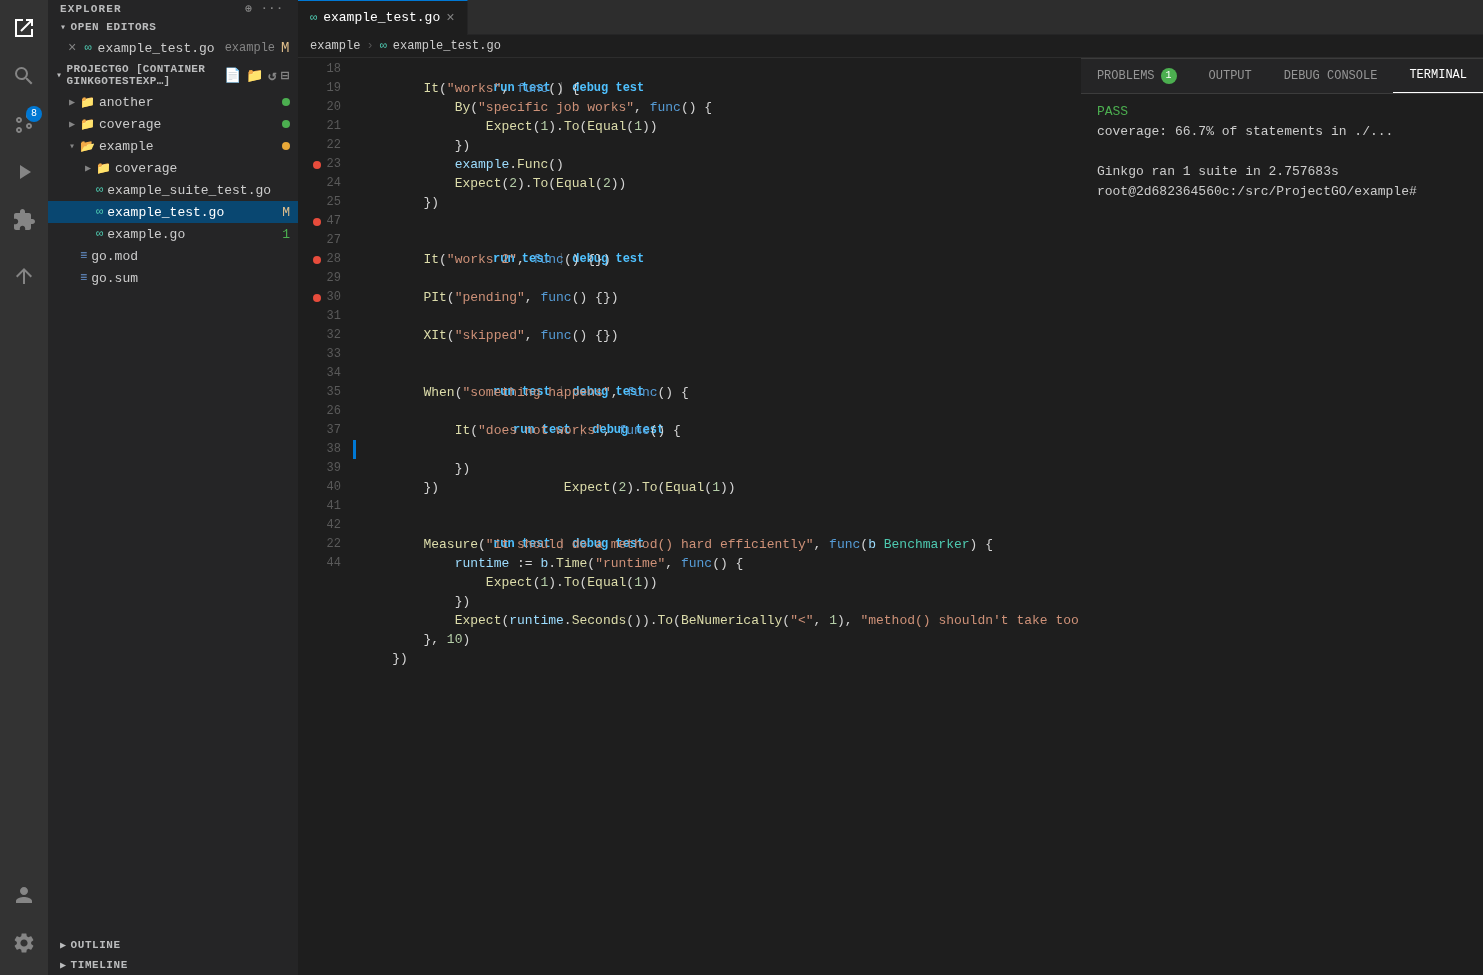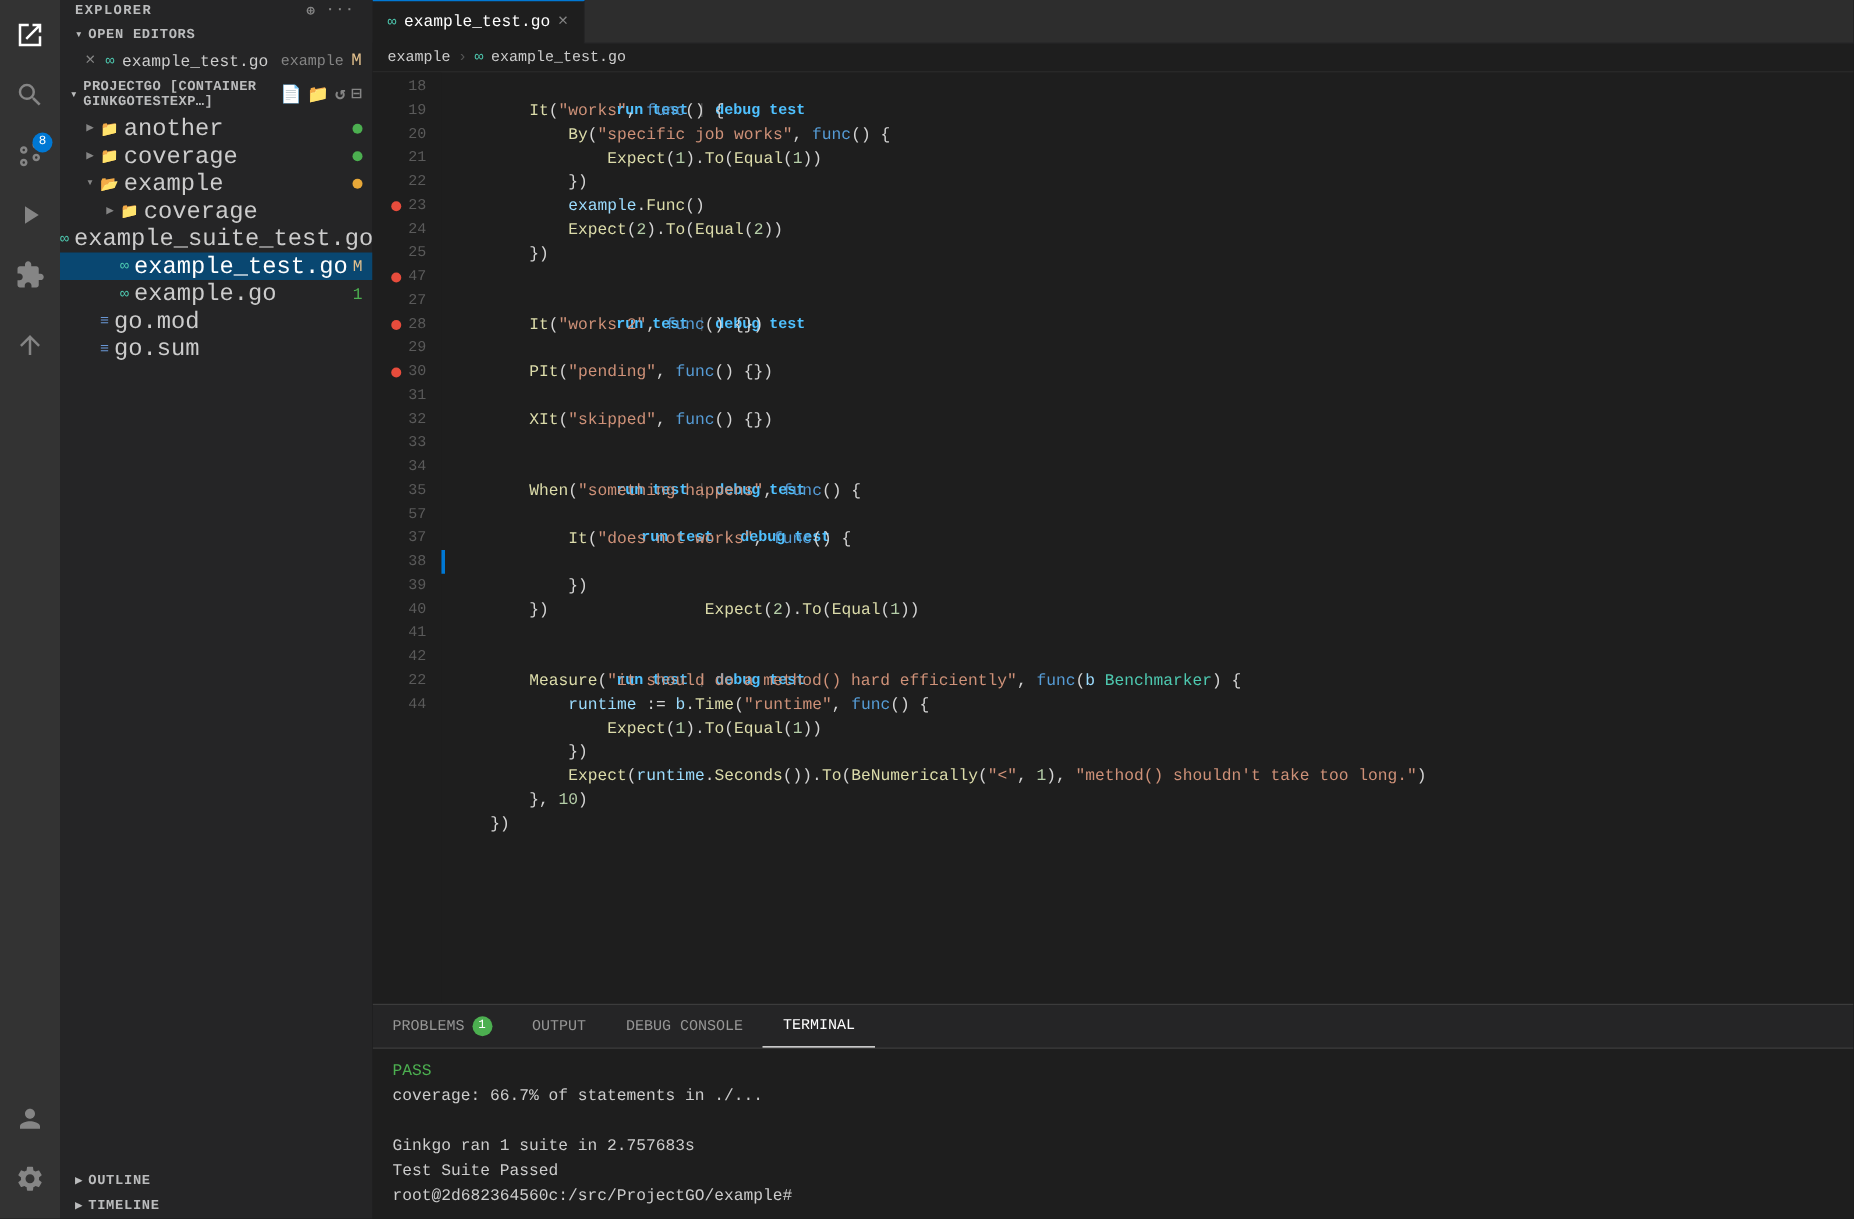--- a/index.html
+++ b/index.html
@@ -137,21 +137,21 @@
       padding: 2px 0;
       cursor: pointer;
       height: 22px;
       color: #cccccc;
       position: relative;
     }
     .tree-item.selected { background: #094771; color: #ffffff; }
     .tree-item .indent { display: inline-block; }
     .tree-item .chevron { width: 16px; text-align: center; font-size: 10px; color: #858585; }
     .tree-item .file-icon { font-size: 12px; margin-right: 4px; }
-    .tree-item .item-name { font-size: 19px; flex: 1; }
+    .tree-item .item-name { font-size: 13px; flex: 1; }
     .tree-item .item-badge-green { width: 8px; height: 8px; border-radius: 50%; background: #4caf50; margin-right: 8px; }
     .tree-item .item-badge-orange { width: 8px; height: 8px; border-radius: 50%; background: #e8a838; margin-right: 8px; }
     .tree-item .modified-m { color: #e2c08d; margin-left: auto; margin-right: 8px; font-size: 13px; }
     .tree-item .modified-num { color: #4caf50; margin-left: auto; margin-right: 8px; font-size: 13px; }
 
     .outline-section {
       display: flex;
       align-items: center;
       padding: 4px 12px;
       cursor: pointer;
@@ -515,21 +515,21 @@
     </div>
   </div>
 
   <div class="breadcrumb">
     <span class="crumb">example</span>
     <span class="sep">›</span>
     <span class="bc-icon">∞</span>
     <span class="crumb">example_test.go</span>
   </div>
 
-  <div style="flex:1; display:flex; flex-direction:column; overflow:hidden;">
+  <div style="flex:1; display:flex; flex-direction:row; overflow:hidden;">
 
     <div class="code-editor">
 
       <div class="gutter">
         <div class="gutter-line">
             <span>18</span>
           </div>
         <div class="gutter-line">
             <span>19</span>
           </div>
@@ -579,21 +579,21 @@
         <div class="gutter-line">
             <span>33</span>
           </div>
         <div class="gutter-line">
             <span>34</span>
           </div>
         <div class="gutter-line">
             <span>35</span>
           </div>
         <div class="gutter-line">
-            <span>57</span>
+            <span>26</span>
           </div>
         <div class="gutter-line">
             <span>37</span>
           </div>
         <div class="gutter-line">
             <span>38</span>
           </div>
         <div class="gutter-line">
             <span>39</span>
           </div>
@@ -682,18 +682,17 @@
         </div>
         <div class="panel-tab active">
           <span>TERMINAL</span>
         </div>
       </div>
       <div class="panel-content">
         <div class="terminal-line terminal-green">PASS</div>
         <div class="terminal-line">coverage: 66.7% of statements in ./...</div>
         <div class="terminal-line"> </div>
         <div class="terminal-line">Ginkgo ran 1 suite in 2.757683s</div>
-        <div class="terminal-line">Test Suite Passed</div>
         <div class="terminal-line">root@2d682364560c:/src/ProjectGO/example#</div>
       </div>
     </div>
   </div>
 </div>
 
 </body></html>

